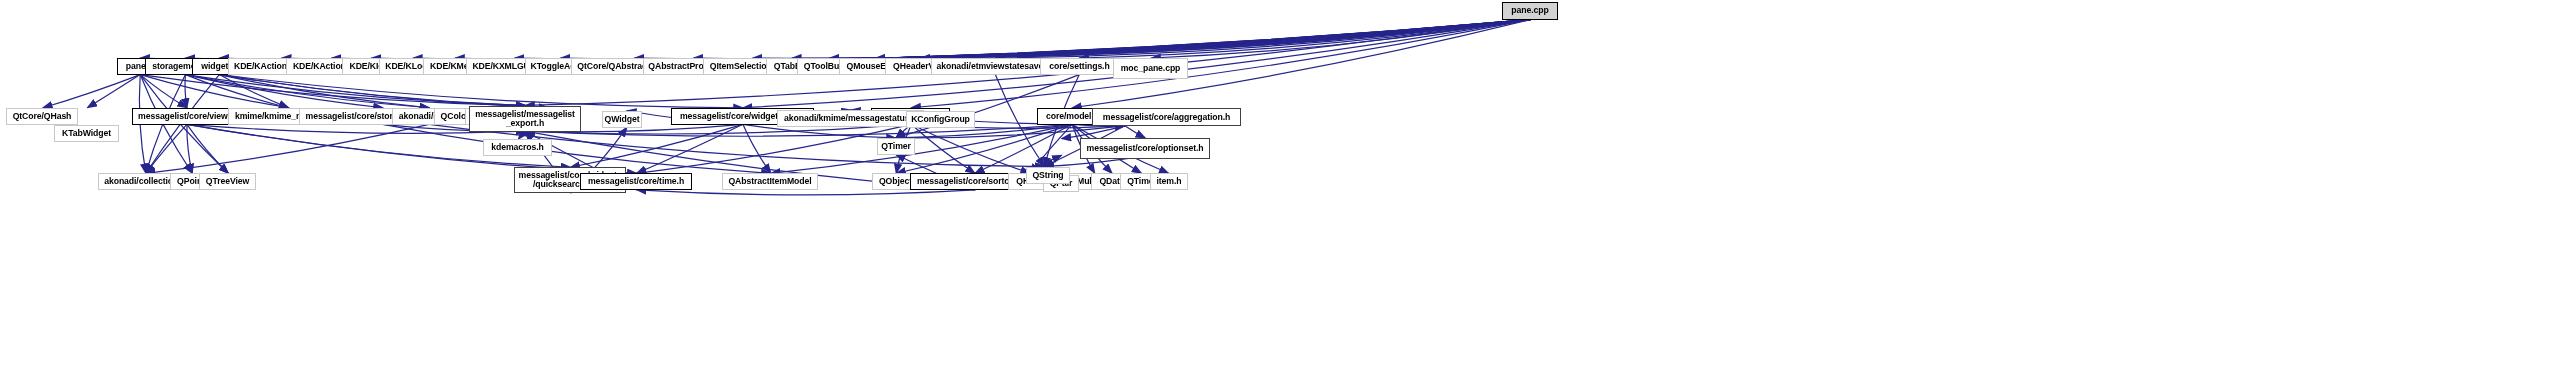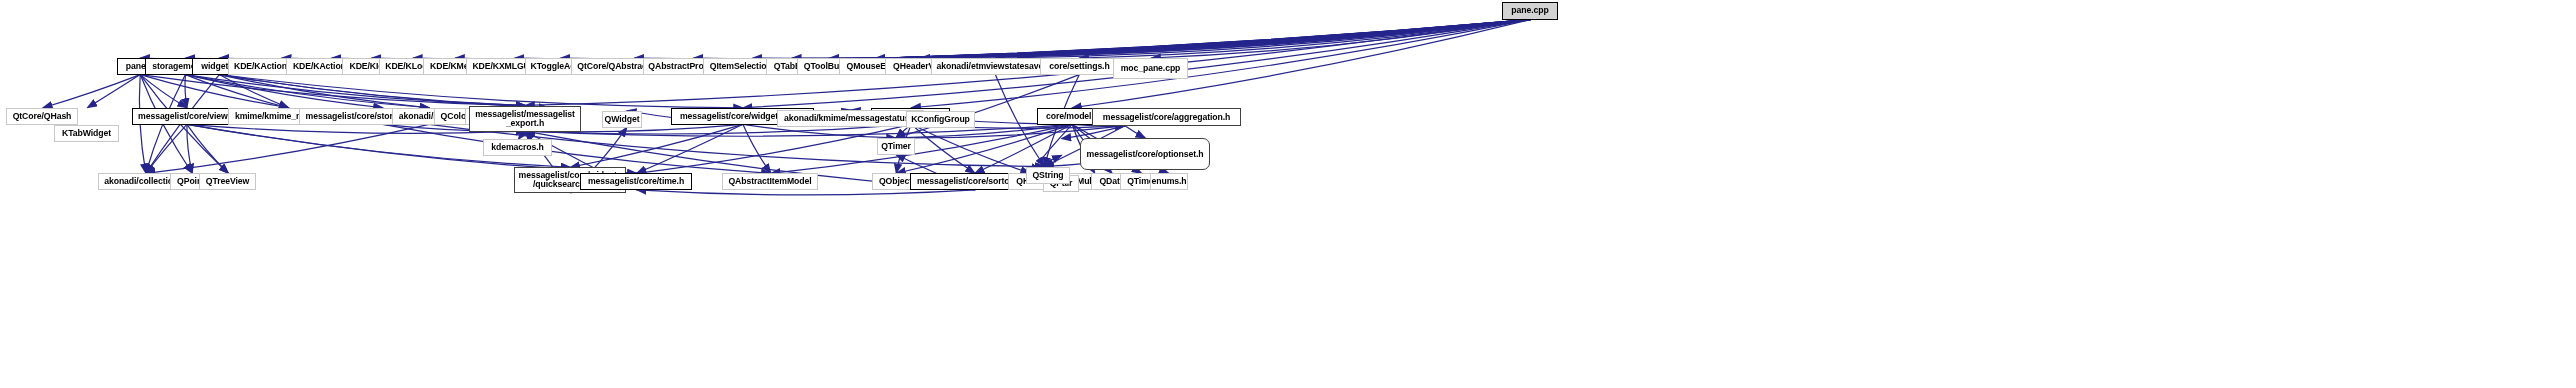--- a/index.html
+++ b/index.html
@@ -183,27 +183,27 @@
       <div class="node thick" style="left: 514px; top: 167px; width: 112px; height: 26px;">messagelist/core/widgets
 /quicksearchline.h</div>
       <div class="node local" style="left: 580px; top: 173px; width: 112px; height: 16.6px;">messagelist/core/time.h</div>
       <div class="node " style="left: 722px; top: 173px; width: 96px; height: 16.6px;">QAbstractItemModel</div>
       <div class="node " style="left: 872px; top: 173px; width: 47px; height: 16.6px;">QObject</div>
       <div class="node local" style="left: 910px; top: 173px; width: 130px; height: 16.6px;">messagelist/core/sortorder.h</div>
       <div class="node " style="left: 1008px; top: 173px; width: 44px; height: 16.6px;">QHash</div>
       <div class="node " style="left: 1064px; top: 173px; width: 60px; height: 16.6px;">QMultiHash</div>
       <div class="node " style="left: 1091px; top: 173px; width: 42px; height: 16.6px;">QDate</div>
       <div class="node " style="left: 1120px; top: 173px; width: 44px; height: 16.6px;">QTimer</div>
-      <div class="node " style="left: 1150px; top: 173px; width: 38px; height: 16.6px;">enums.h</div>
+      <div class="node " style="left: 1150px; top: 173px; width: 38px; height: 16.6px;">item.h</div>
       <div class="node thick" style="left: 469px; top: 106px; width: 112px; height: 26px;">messagelist/messagelist
 _export.h</div>
       <div class="node " style="left: 602px; top: 111px; width: 40px; height: 16.6px;">QWidget</div>
       <div class="node " style="left: 777px; top: 110px; width: 147px; height: 16.6px;">akonadi/kmime/messagestatus.h</div>
       <div class="node " style="left: 906px; top: 111px; width: 69px; height: 16.6px;">KConfigGroup</div>
       <div class="node thick" style="left: 1050px; top: 108px; width: 149px; height: 18px; margin-left: 42px;">messagelist/core/aggregation.h</div>
       <div class="node " style="left: 483px; top: 139px; width: 69px; height: 16.6px;">kdemacros.h</div>
       <div class="node " style="left: 877px; top: 138px; width: 38px; height: 16.6px;">QTimer</div>
       <div class="node " style="left: 1043px; top: 139px; width: 36px; height: 16.6px; margin-top: 36px;">QPair</div>
-      <div class="node thick" style="left: 1080px; top: 138px; width: 130px; height: 32px; border-radius: 7px;">messagelist/core/optionset.h</div>
+      <div class="node thick" style="left: 1080px; top: 138px; width: 130px; height: 21px;">messagelist/core/optionset.h</div>
       <div class="node " style="left: 1026px; top: 167px; width: 44px; height: 16.6px;">QString</div>
     </div>
 </div>
 
 
 </body></html>

